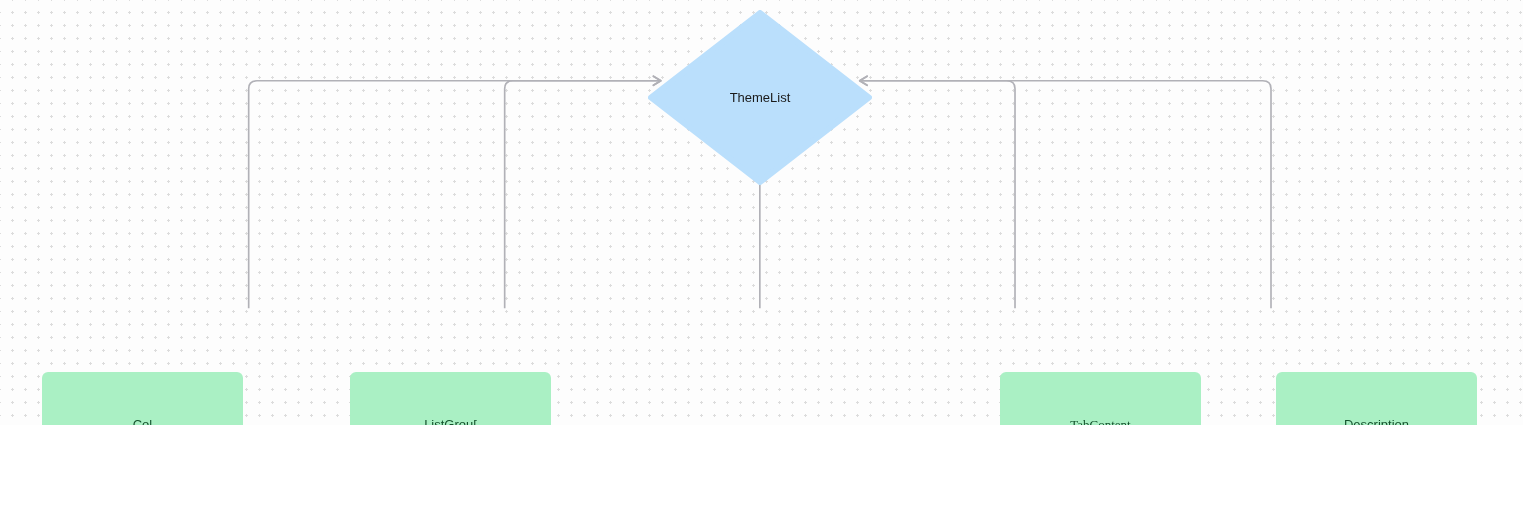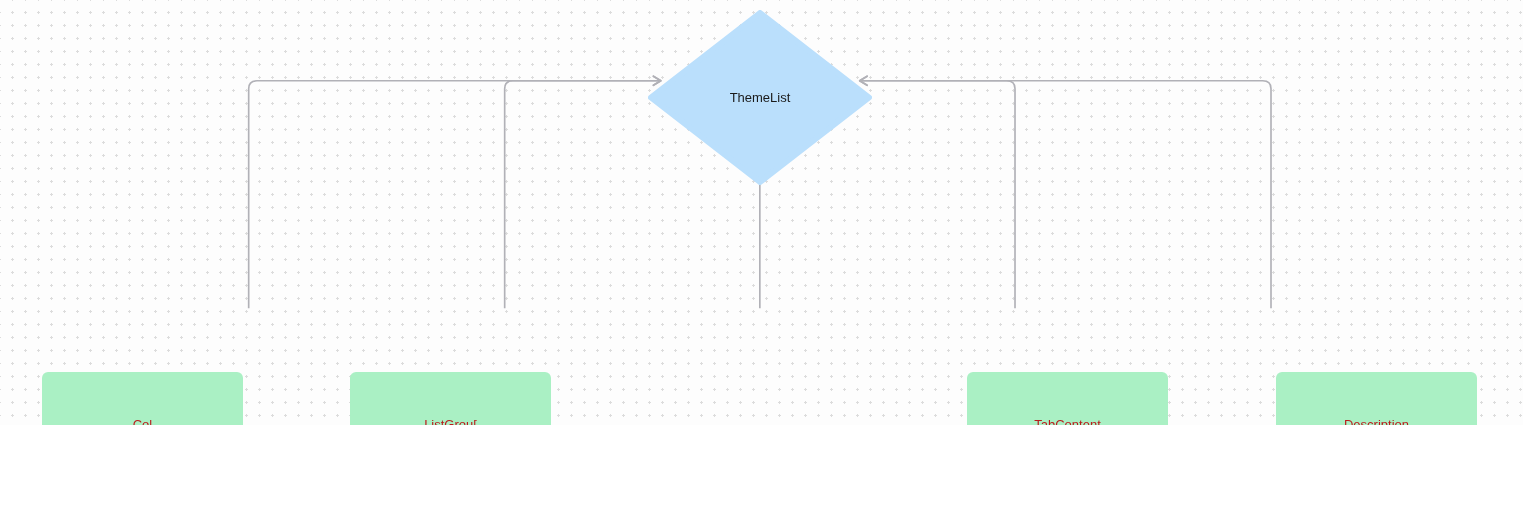--- a/index.html
+++ b/index.html
@@ -31,28 +31,28 @@
   .node {
     position: absolute;
     width: 201px;
     height: 105px;
     background: #aaf0c4;
     border-radius: 6px;
     display: flex;
     align-items: center;
     justify-content: center;
     font-size: 13px;
-    color: #b91c1c;
+    color: #14532d;
     cursor: grab;
     user-select: none;
   }
   .node-col         { left: 42px;   top: 372px; }
   .node-listgrou    { left: 350px;  top: 372px; }
   .node-item        { left: 658px;  top: 372px; }
-  .node-tabcontent  { left: 967px;  top: 372px; }
+  .node-tabcontent  { left: 1000px;  top: 372px; font-family: Liberation Serif, serif; }
   .node-description { left: 1276px; top: 372px; text-align: center; }
   .decision-node {
     position: absolute;
     left: 648px;
     top: 10px;
     width: 224px;
     height: 175px;
     display: flex;
     align-items: center;
     justify-content: center;

